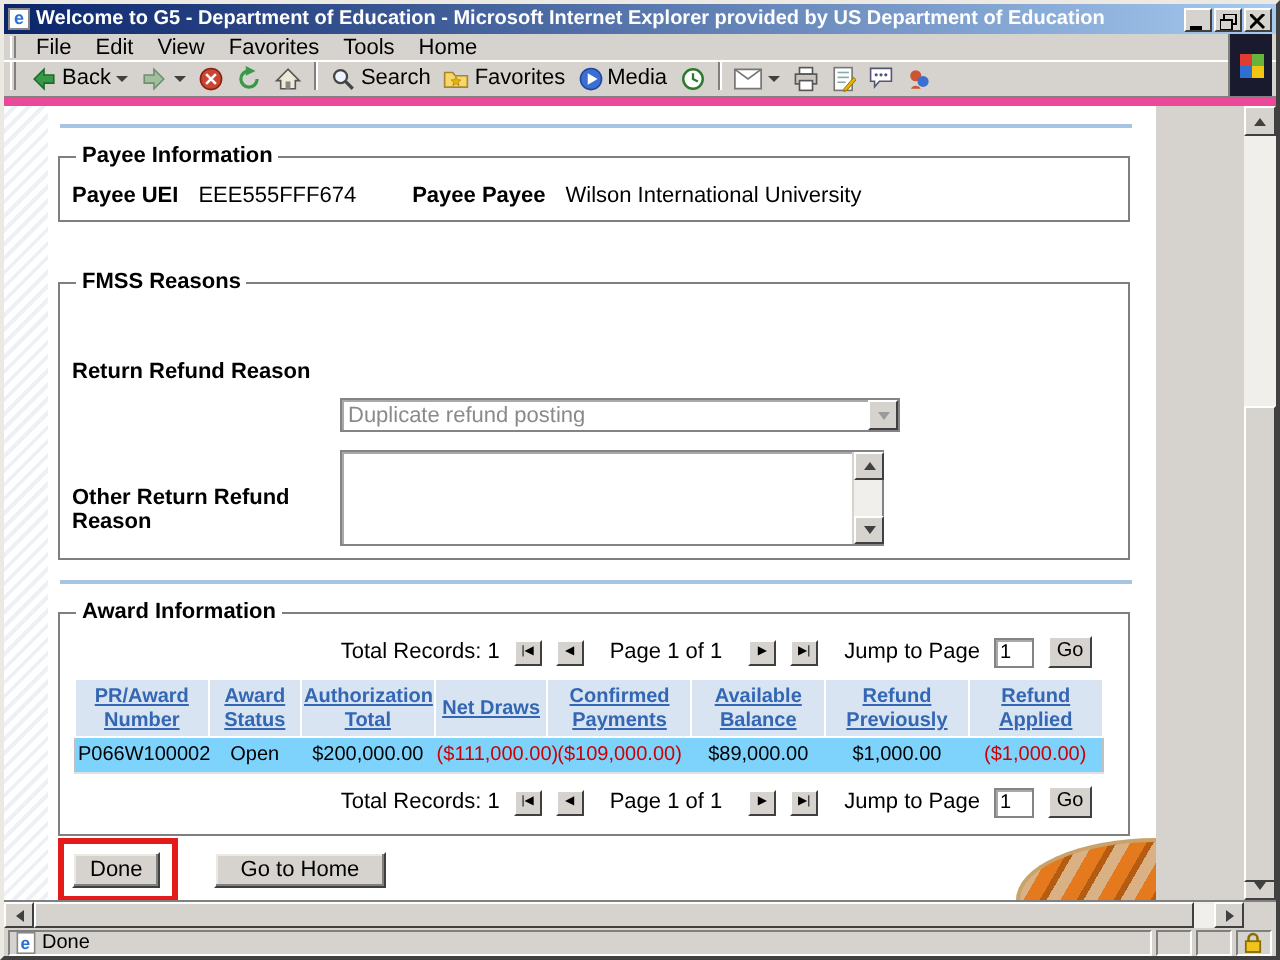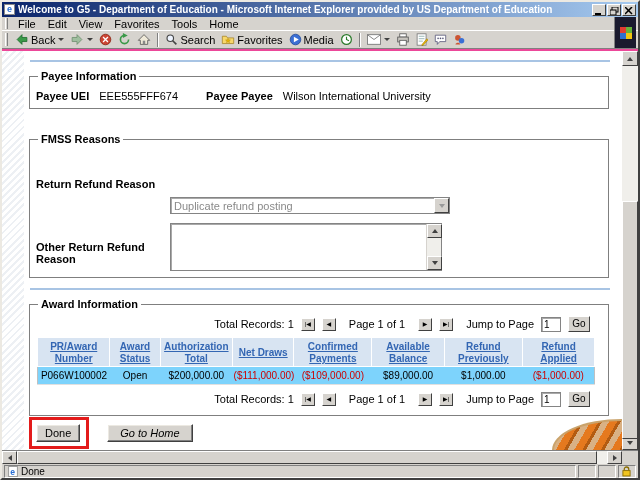--- a/index.html
+++ b/index.html
@@ -24,27 +24,27 @@
   
   .menubar { height:14px; flex:0 0 14px; display:flex; align-items:center; border-bottom:1px solid #fff; padding-left:2px; }
   .grip { width:3px; height:80%; border-left:1px solid #fff; border-right:1px solid #808080; margin:0 4px 0 1px; }
   .menu-item { font-size:11px; padding:0 6px; color:#000; }
   .throbber { position:absolute; right:2px; top:15px; width:22px; height:31px; background:#1a1a2e;
     border-left:1px solid #808080; display:flex; align-items:center; justify-content:center; }
   .throbber .flag { width:12px; height:12px; display:grid; grid-template-columns:6px 6px; grid-template-rows:6px 6px; }
   .throbber .flag i:nth-child(1){background:#e03c31}.throbber .flag i:nth-child(2){background:#68b33b}
   .throbber .flag i:nth-child(3){background:#2f6fd0}.throbber .flag i:nth-child(4){background:#f2c511}
   
-  .toolbar { height:18px; flex:0 0 18px; display:flex; align-items:center; padding-left:2px;
+  .toolbar { height:18px; flex:0 0 18px; display:flex; align-items:flex-start; padding-left:2px;
     border-bottom:1px solid #808080; padding-right:26px; }
   .tbtn { display:flex; align-items:center; gap:2px; padding:1px 3px; font-size:11px; color:#000; height:16px; }
   .tsep { width:2px; height:14px; border-left:1px solid #808080; border-right:1px solid #fff; margin:0 3px; }
   .ddown { width:0; height:0; border-left:3px solid transparent; border-right:3px solid transparent; border-top:3px solid #404040; margin-left:1px; }
   
-  .contentrow { flex:1; display:flex; min-height:0; border-top:2px solid #ec4899; }
+  .contentrow { flex:1; display:flex; min-height:0; border-top:4px solid #ec4899;gap:44px; }
   .canvas { flex:1; position:relative; background:#fff; overflow:hidden; }
   .hatch { position:absolute; left:0; top:0; bottom:0; width:22px;
     background:repeating-linear-gradient(135deg,#ffffff 0 3px,#edf0f4 3px 5px); }
   .pagebody { position:absolute; left:22px; top:0; right:0; bottom:0; background:#fff; padding:9px 8px 0 2px; font-size:11px; }
   .bluerule { height:2px; background:var(--divider-blue); margin:0 4px; }
   fieldset { border:1px solid #7f7f7f; margin:8px 5px 0 3px; padding:2px 8px 6px 6px; }
   legend { font-size:11px; font-weight:bold; padding:0 3px; margin-left:2px; }
   .fieldrow { display:flex; align-items:center; margin-top:6px; }
   .blabel { font-weight:bold; }
   .val { margin-left:10px; }
@@ -83,21 +83,21 @@
   table.award th { background:var(--table-header-bg); border:1px solid #fff; padding:2px 1px; }
   table.award th a { color:var(--link-blue); font-size:10px; font-weight:bold; text-decoration:underline; }
   table.award td { font-size:10px; text-align:center; padding:3px 1px; border-bottom:1px solid #e0e0e0; background:#7dd3fc; }
   td.neg { color:var(--negative-red); }
   
   .btnrow { display:flex; align-items:center; margin:2px 0 0 3px; height:30px; }
   .annotation { border:3px solid var(--annotation-red); padding:4px 6px 4px 4px; display:inline-block; }
   .pushbtn { background:#d6d3ce; border:1px solid; border-color:#fff #404040 #404040 #fff;
     box-shadow:inset -1px -1px 0 #808080, inset 1px 1px 0 #ece9e2;
     font-size:11px; padding:1px 8px; height:18px; font-family:"Liberation Sans",sans-serif; }
-  .gohome { margin-left:18px; padding:1px 12px;font-style:italic; }
+  .gohome { margin-left:18px; padding:1px 12px; }
   .backtop { margin-top:26px; text-align:right; padding-right:64px; font-size:10px; }
   .backtop a { color:var(--back-to-top-blue); text-decoration:none; }
   .cornerart { position:absolute; right:0; bottom:0; width:70px; height:31px; overflow:hidden;
     border-top-left-radius:100% 100%;
     background:
       repeating-linear-gradient(120deg, var(--corner-orange) 0 7px, #b35c12 7px 10px, #d9b184 10px 16px),
       var(--corner-tan); border-top:2px solid #caa36b; border-left:2px solid #caa36b; }
   
   .vscroll { flex:0 0 16px; background:#f0efeb; display:flex; flex-direction:column; position:relative; }
   .vscroll .sbtn { width:16px; height:15px; }

